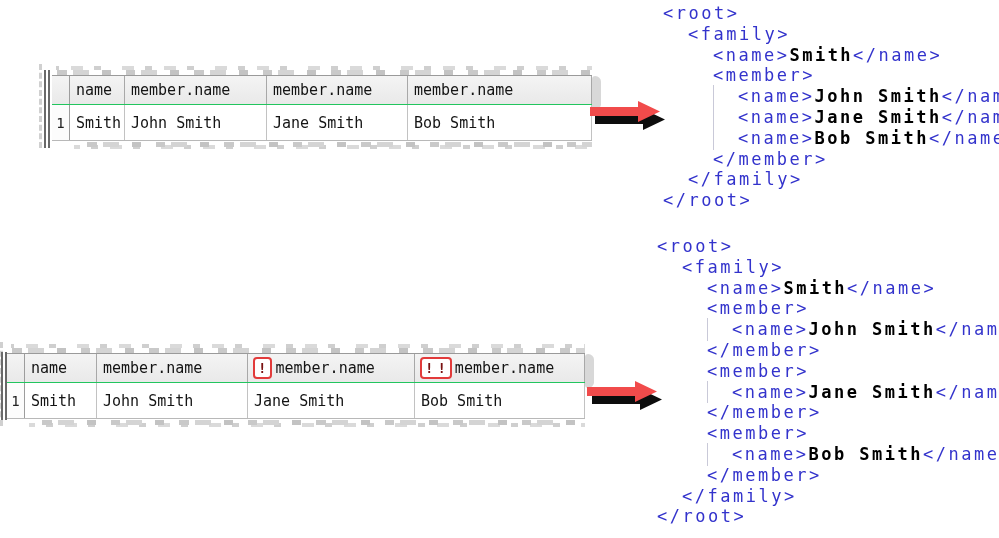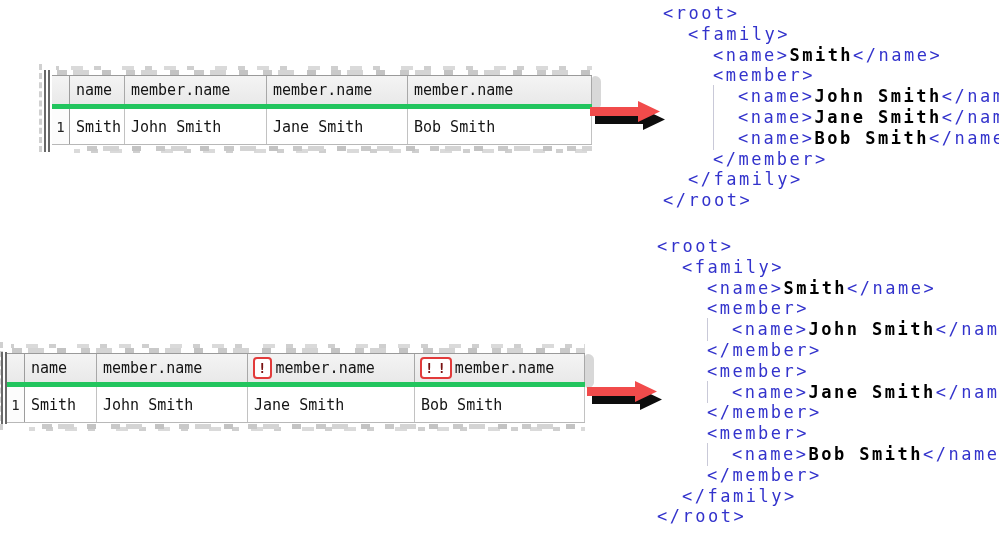--- a/index.html
+++ b/index.html
@@ -16,21 +16,21 @@
     background-image:
       repeating-linear-gradient(90deg,#c9c9c9 0 9px,transparent 9px 15px,#d4d4d4 15px 31px,transparent 31px 44px,#c3c3c3 44px 53px,transparent 53px 68px),
       repeating-linear-gradient(90deg,transparent 0 6px,#dadada 6px 18px,transparent 18px 29px,#cfcfcf 29px 36px,transparent 36px 51px);
     background-size:137px 5px,93px 4px;
     background-repeat:repeat-x;
     background-position:left 2px bottom 0px,left 9px bottom 5px;
   }
   .torn-top{margin-left:4px;}
   .torn-bottom{height:9px;background-position:left 14px top 1px,left 30px top 4px;margin-left:22px;}
   .thead,.tdata{display:flex;}
-  .thead{border-top:1px solid #9a9a9a;border-bottom:5px solid #22c55e;justify-content:space-between;}
+  .thead{border-top:1px solid #9a9a9a;border-bottom:1px solid #22c55e;justify-content:space-between;}
   .tdata{border-bottom:1px solid #b8b8b8;}
   .hcell,.dcell{
     box-sizing:border-box;display:flex;align-items:center;
     font-size:15px;color:#141414;padding-left:6px;overflow:hidden;white-space:nowrap;
   }
   .hcell{height:28px;background:linear-gradient(#f4f4f4,#e9e9e9);border-right:1px solid #a8a8a8;}
   .dcell{height:35px;background:#ffffff;border-right:1px solid #c2c2c2;}
   .rn{justify-content:center;padding-left:0;font-size:14px;color:#222;}
   .dcell.rn{background:#fcfcfc;border-right:1px solid #9d9d9d;}
   .hcell.rn{border-right:1px solid #9d9d9d;}

